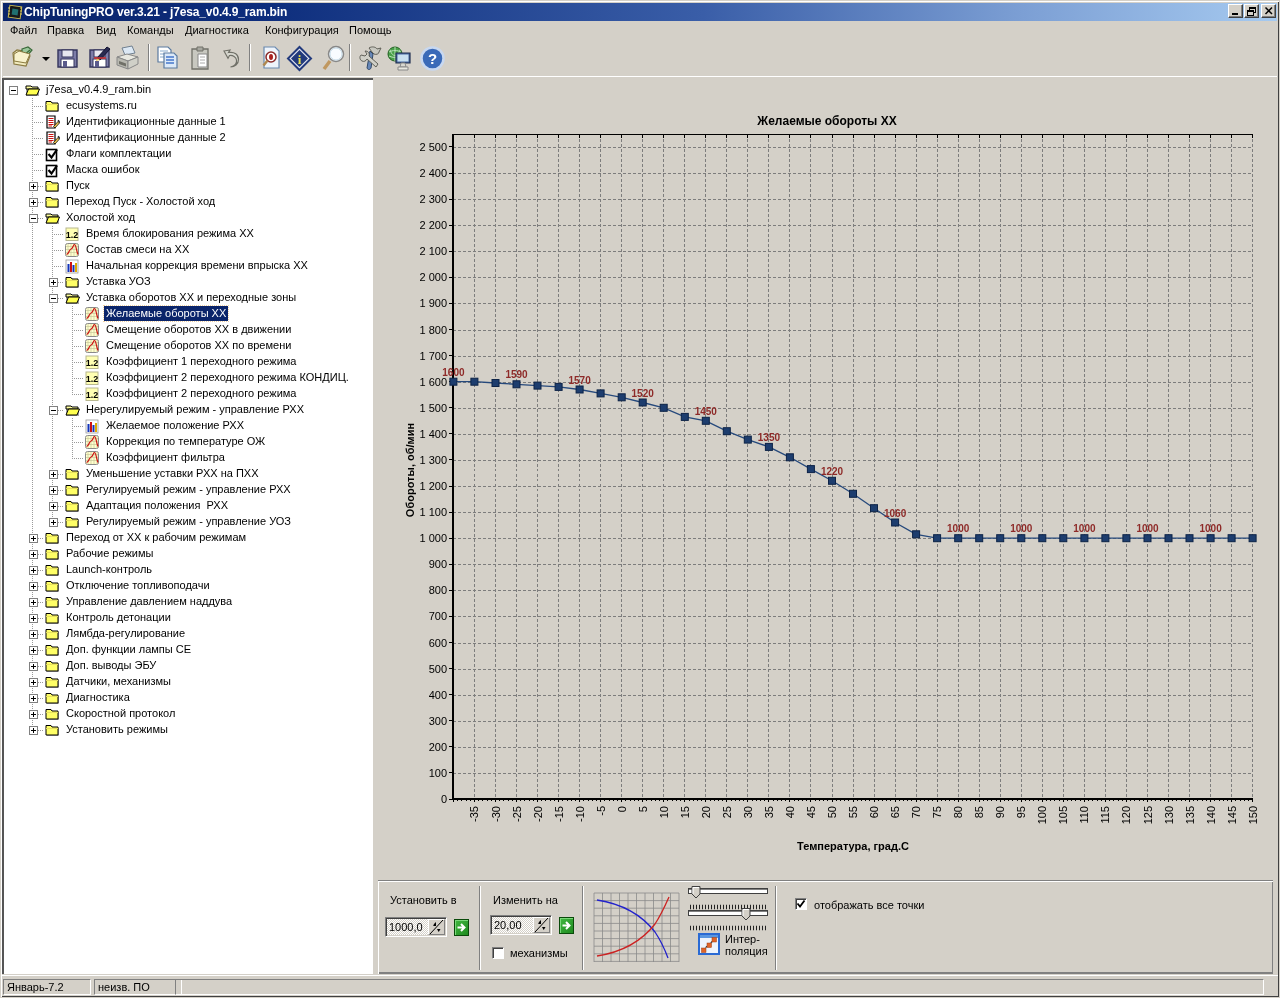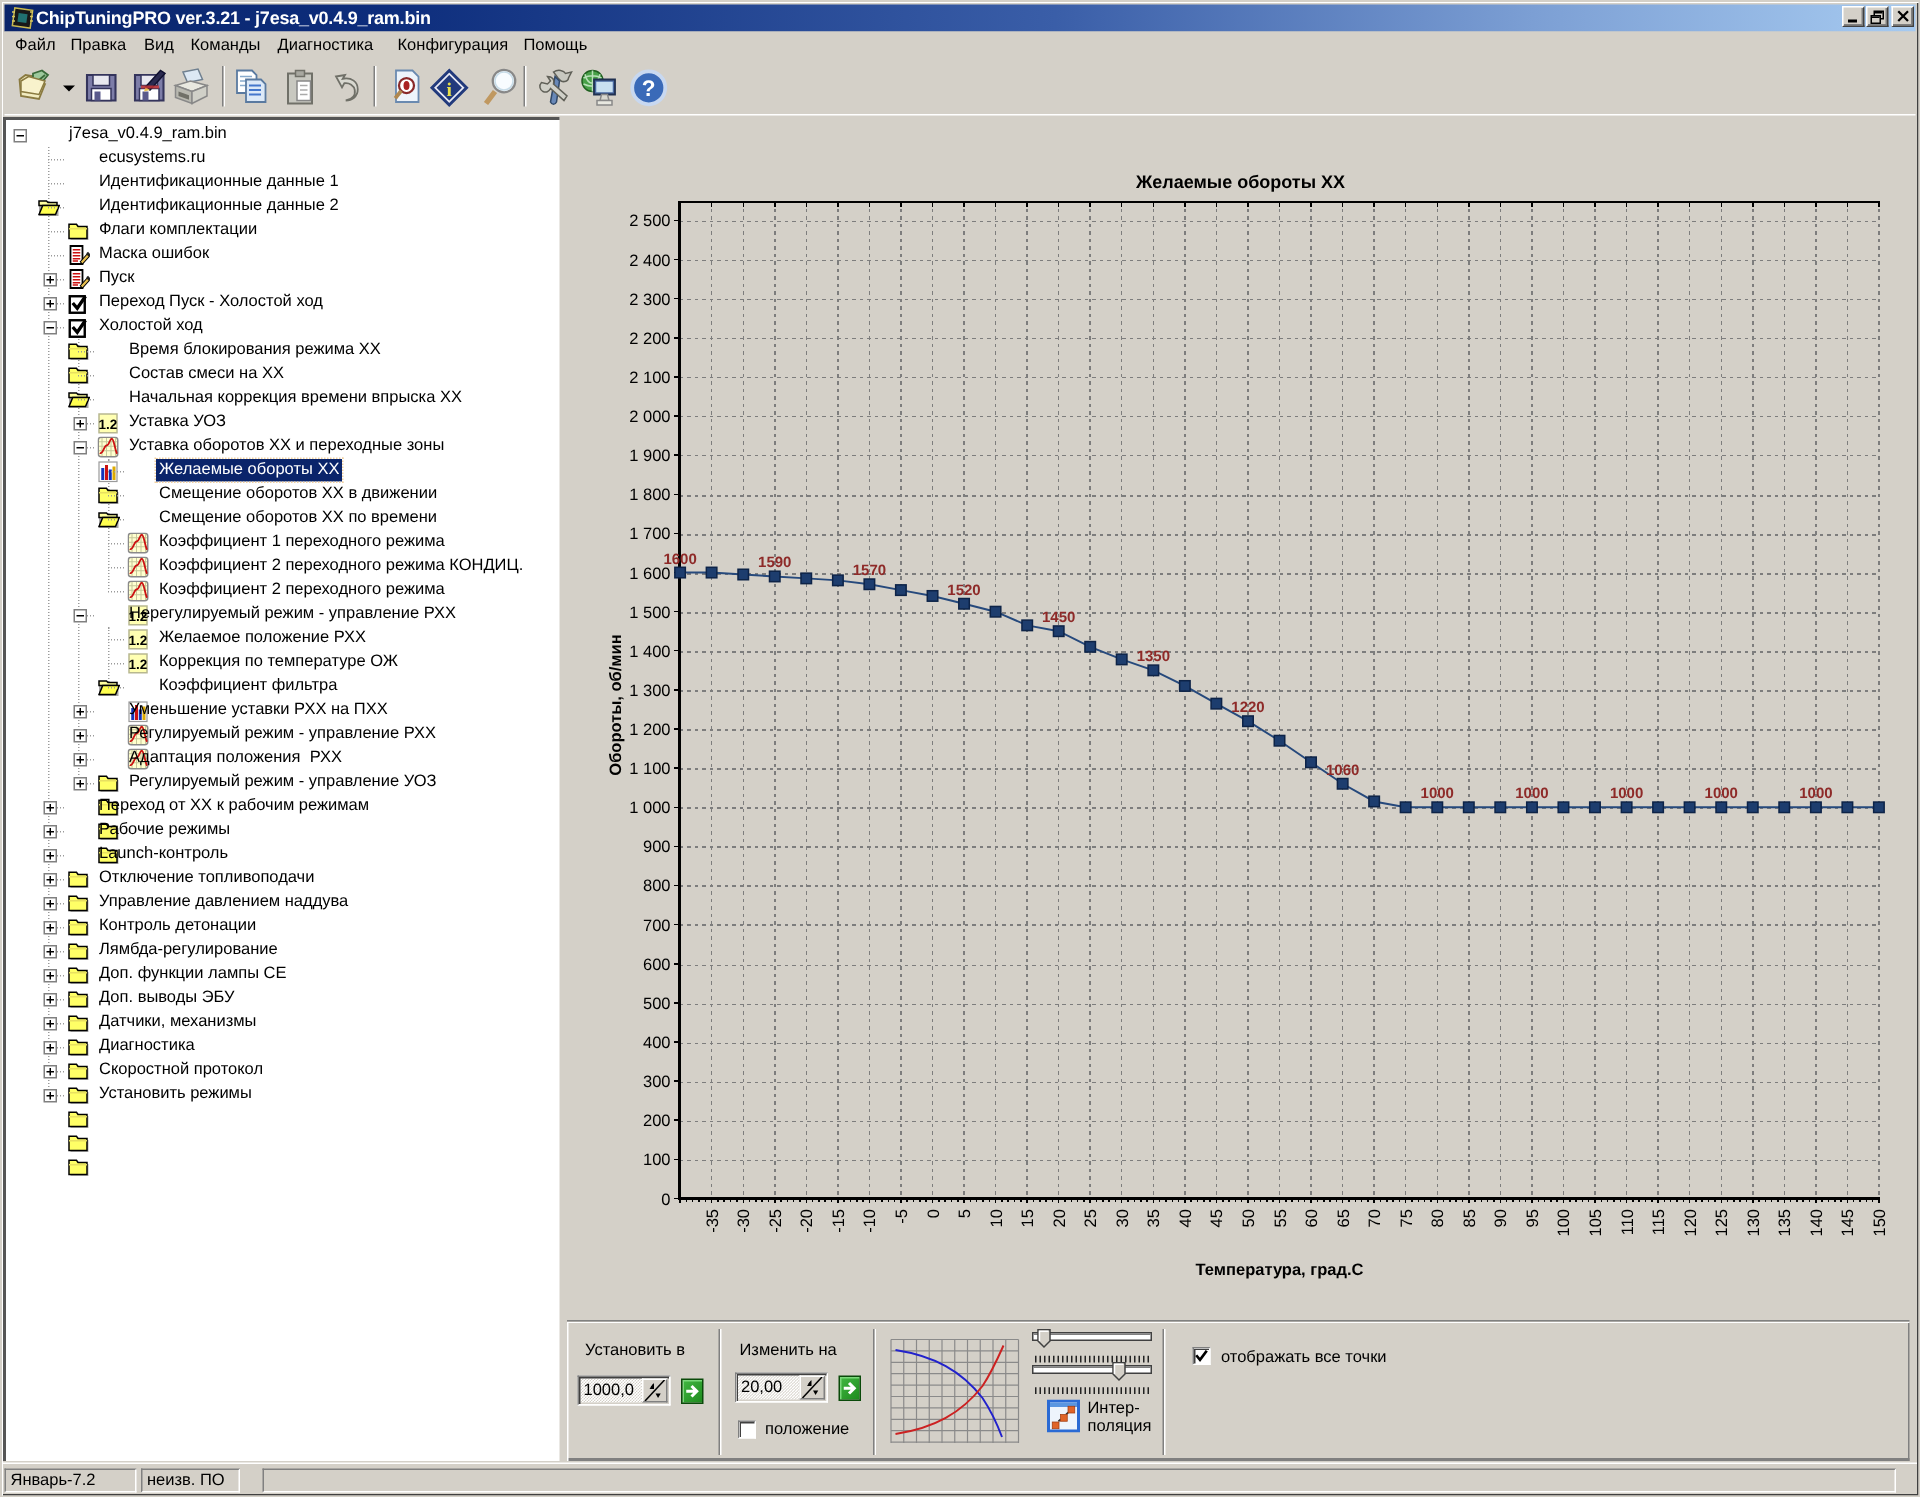--- a/index.html
+++ b/index.html
@@ -20,21 +20,21 @@
 .tbi { position:absolute; top:6px; height:27px; }
 .tbsep { position:absolute; top:5px; width:2px; height:27px; border-left:1px solid #808080; border-right:1px solid #fff; }
 
 #tree { position:absolute; left:2px; top:78px; width:371px; height:896px; background:#fff;
   border-top:2px solid #555; border-left:2px solid #555; font-size:11px; }
 .tvline { position:absolute; width:1px; background-image:repeating-linear-gradient(to bottom,#9a9a9a 0 1px,transparent 1px 2px); }
 .thline { position:absolute; height:1px; background-image:repeating-linear-gradient(to right,#9a9a9a 0 1px,transparent 1px 2px); }
 .tbox { position:absolute; width:9px; height:9px; background:#fff; border:1px solid #808080; }
 .bm { position:absolute; left:1px; top:3px; width:5px; height:1px; background:#000; }
 .bp { position:absolute; left:3px; top:1px; width:1px; height:5px; background:#000; }
-.ticon { position:absolute; width:15px; height:14px;margin-top:48px; }
+.ticon { position:absolute; width:15px; height:14px; }
 .ttext { position:absolute; height:15px; line-height:15px; color:#000; padding:0 2px; white-space:nowrap; }
 .ttext.sel { background:#0a246a; color:#fff; outline:1px dotted #f0d0a0; }
 
 #rightpanel { position:absolute; left:377px; top:78px; width:899px; height:803px; background:#d4d0c8; }
 #chart { position:absolute; left:0; top:0; }
 #ctrl { position:absolute; left:378px; top:880px; width:895px; height:94px; background:#d4d0c8;
   border-top:1px solid #808080; box-shadow:inset 0 1px 0 #fff, inset 1px 0 0 #fff, inset -1px 0 0 #808080, inset 0 -2px 0 #808080; font-size:11px; }
 .vsep { position:absolute; top:5px; height:84px; width:2px; border-left:1px solid #808080; border-right:1px solid #fff; }
 .lbl { position:absolute; color:#000; white-space:nowrap; }
 .edit { position:absolute; height:20px; border:1px solid; border-color:#808080 #fff #fff #808080;
@@ -696,21 +696,21 @@
     <svg width="15" height="14">
           <path d="M14 0 L1 14" stroke="#000"></path>
           <path d="M4 6 l3 -4 l0 4 z" fill="#000"></path>
           <path d="M4.5 5 l2 -2.7 v2.7 z" fill="#000"></path>
           <path d="M8 9 h3.5 l-1.8 3 z" fill="#000"></path>
         </svg></div></div>
   <div class="greenbtn" style="left:181px;top:36px"><svg width="13" height="15">
         <path d="M2.5 7.5 h6 M6 4 L9.5 7.5 L6 11" stroke="#fff" stroke-width="2" fill="none"></path>
       </svg></div>
   <div class="cb" style="left:114px;top:66px"></div>
-  <div class="lbl" style="left:132px;top:66px">положение</div>
+  <div class="lbl" style="left:132px;top:66px">механизмы</div>
   <div class="vsep" style="left:204px"></div>
   <div class="abs" style="left:215px;top:11px"><svg width="87" height="71" viewBox="0 0 87 71">
         <path d="M1.0 1 V70 M9.5 1 V70 M18.0 1 V70 M26.5 1 V70 M35.0 1 V70 M43.5 1 V70 M52.0 1 V70 M60.5 1 V70 M69.0 1 V70 M77.5 1 V70 M86.0 1 V70 M1 1.0 H86 M1 8.6 H86 M1 16.2 H86 M1 23.8 H86 M1 31.4 H86 M1 39.0 H86 M1 46.6 H86 M1 54.2 H86 M1 61.8 H86 M1 69.4 H86" stroke="#8a8a8a" stroke-width="0.8" fill="none"></path>
         <path d="M4 8 C 30 12, 48 22, 62 40 C 68 49, 72 58, 75 66" stroke="#2222cc" stroke-width="1.3" fill="none"></path>
         <path d="M4 64 C 30 60, 48 50, 62 32 C 68 23, 72 14, 76 5" stroke="#cc2222" stroke-width="1.3" fill="none"></path>
       </svg></div>
   <div class="abs" style="left:310px;top:4px"><svg width="80" height="14" viewBox="0 0 80 14">
         <rect x="0.5" y="3.5" width="79" height="5" fill="#fff" stroke="#404040"></rect>
         <path d="M1 4.5 h78" stroke="#808080" stroke-width="1"></path>
         <path d="M4 1.5 h8 v7.5 l-4 4 l-4 -4 z" fill="#d4d0c8" stroke="#404040" stroke-width="1"></path>
@@ -738,15 +738,15 @@
   </svg></div>
   <div class="lbl" style="left:347px;top:52px">Интер-<br>поляция</div>
   <div class="vsep" style="left:397px"></div>
   <div class="cb" style="left:417px;top:17px"><svg width="10" height="10">
         <path d="M1.5 4.5 l2.5 3 l4.5 -6" stroke="#000" stroke-width="1.8" fill="none"></path>
       </svg></div>
   <div class="lbl" style="left:436px;top:18px">отображать все точки</div>
 </div>
 <div id="status">
   <div class="seg" style="left:1px;width:88px">Январь-7.2</div>
-  <div class="seg" style="left:92px;width:66px">неизв. ПО</div>
+  <div class="seg" style="left:92px;width:88px">неизв. ПО</div>
   <div class="seg" style="left:173px;width:1089px"></div>
 </div>
 
 </body></html>

